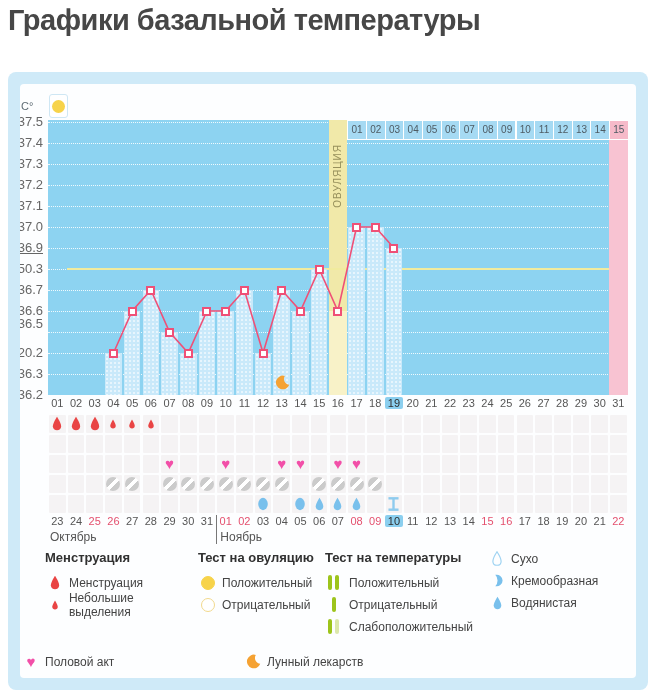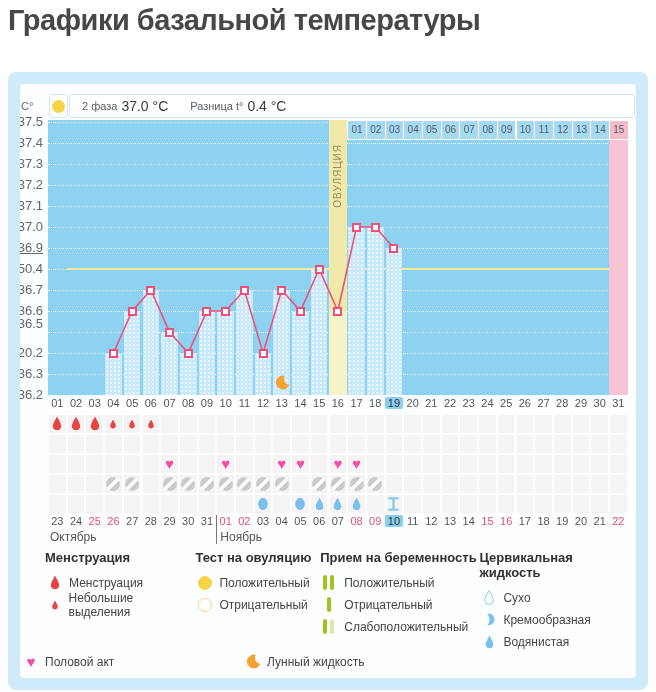--- a/index.html
+++ b/index.html
@@ -73,37 +73,31 @@
 
 <div class="page">
   <h1 class="title">Графики базальной температуры</h1>
   <div class="panel">
     <div class="card">
       <div class="hdr-row">
         <div class="unit">C°</div>
         <div class="hbox hcircle">
           <span class="ycirc"></span>
         </div>
-        <div class="hbox hbox2">
-          <span>2 фаза</span>
-          <span class="hval">37.0 °C</span>
-          <span class="gap">Разница t°</span>
-          <span class="hval">0.4 °C</span>
-        </div>
       </div>
       <div class="chart-row">
         <div class="y-axis" style="height: 275px;">
             <div class="ytick" style="top: -4px;">37.5</div>
             <div class="ytick" style="top: 17px;">37.4</div>
             <div class="ytick" style="top: 38px;">37.3</div>
             <div class="ytick" style="top: 59px;">37.2</div>
             <div class="ytick" style="top: 80px;">37.1</div>
             <div class="ytick" style="top: 101px;">37.0</div>
             <div class="ytick" style="top: 122px; text-decoration: underline;">36.9</div>
-            <div class="ytick" style="top: 143px;">50.4</div>
+            <div class="ytick" style="top: 143px;">50.3</div>
             <div class="ytick" style="top: 164px;">36.7</div>
             <div class="ytick" style="top: 185px;">36.6</div>
             <div class="ytick" style="top: 198px;">36.5</div>
             <div class="ytick" style="top: 227px;">20.2</div>
             <div class="ytick" style="top: 248px;">36.3</div>
             <div class="ytick" style="top: 269px;">36.2</div>
           </div>
         <div class="plot" style="width: 580px; height: 275px; background: rgb(141, 211, 241);">
             <div class="grid" style="top: 2px;"></div>
             <div class="grid" style="top: 23px;"></div>
@@ -583,21 +577,21 @@
                 <span>Положительный</span>
               </div>
               <div class="litem">
                 <span class="licon">
                   <span class="i-circ" style="background:#fff;border-color:#f2d98d"></span>
                 </span>
                 <span>Отрицательный</span>
               </div>
             </div>
             <div class="lgroup" style="width: 162px;">
-              <div class="lg-title">Прием на беременность</div>
+              <div class="lg-title">Тест на температуры</div>
               <div class="litem">
                 <span class="licon">
                   <span class="i-bars">
                     <span style="background:#9dc41c"></span>
                     <span style="background:#9dc41c"></span>
                   </span>
                 </span>
                 <span>Положительный</span>
               </div>
               <div class="litem">
@@ -612,21 +606,20 @@
                 <span class="licon">
                   <span class="i-bars">
                     <span style="background:#9dc41c"></span>
                     <span style="background:#dce8ab"></span>
                   </span>
                 </span>
                 <span>Слабоположительный</span>
               </div>
             </div>
             <div class="lgroup">
-              <div class="lg-title">Цервикальная жидкость</div>
               <div class="litem">
                 <span class="licon">
                   <svg width="12" height="15" viewBox="0 0 16 20">
                     <path d="M8 1C8 1 2.5 9.5 2.5 13.5 2.5 17 5 19 8 19 11 19 13.5 17 13.5 13.5 13.5 9.5 8 1 8 1Z" fill="none" stroke="#9fd3f2" stroke-width="1.6"></path>
                   </svg>
                 </span>
                 <span>Сухо</span>
               </div>
               <div class="litem">
                 <span class="licon">
@@ -653,19 +646,19 @@
                 <span class="i-heart" style="color:#f24fa8">♥</span>
               </span>
               <span>Половой акт</span>
             </div>
             <div class="litem" style="left: 222px;">
               <span class="licon">
                 <svg width="15" height="15" viewBox="0 0 16 16">
                   <path d="M10.5 1A7.3 7.3 0 1 0 15.2 10.4 6.1 6.1 0 0 1 10.5 1Z" fill="#f5a233"></path>
                 </svg>
               </span>
-              <span>Лунный жидкость</span>
+              <span>Лунный лекарств</span>
             </div>
           </div>
       </div>
     </div>
   </div>
 </div>
 
 </body></html>

